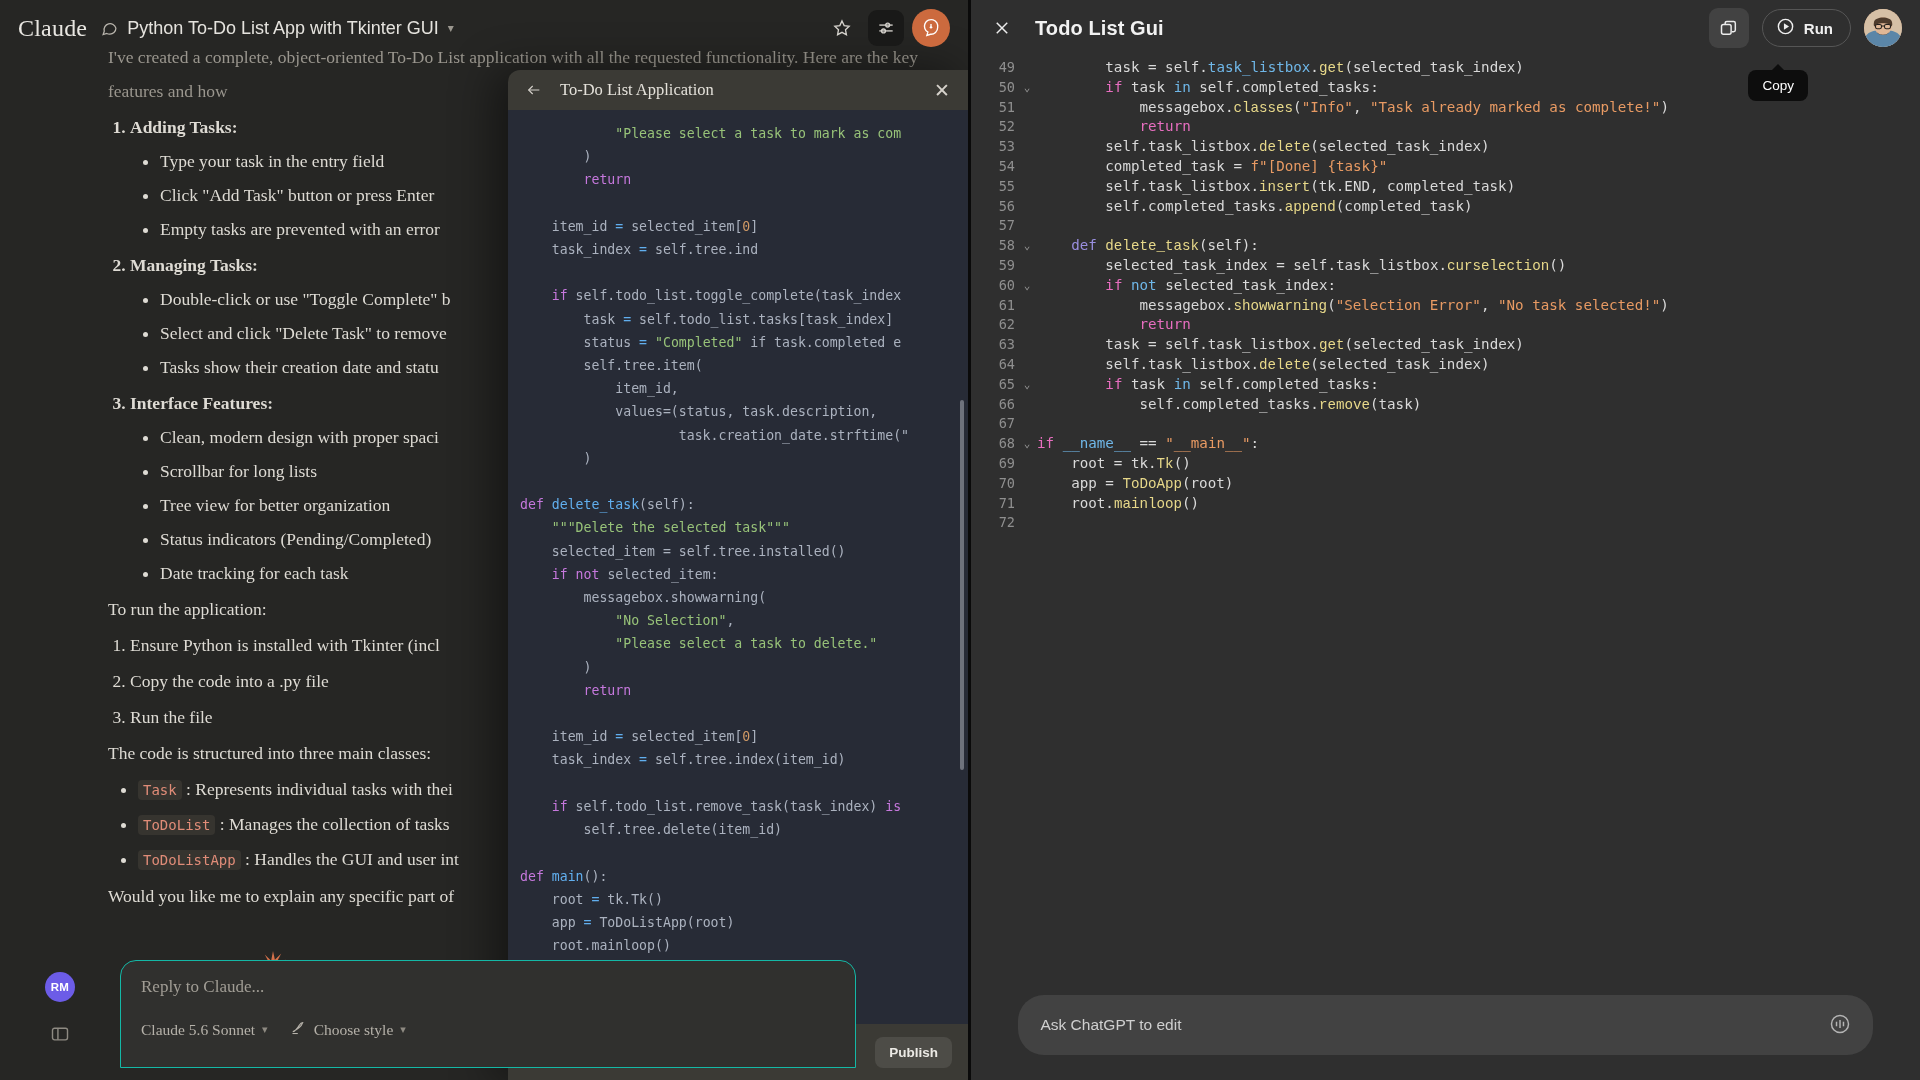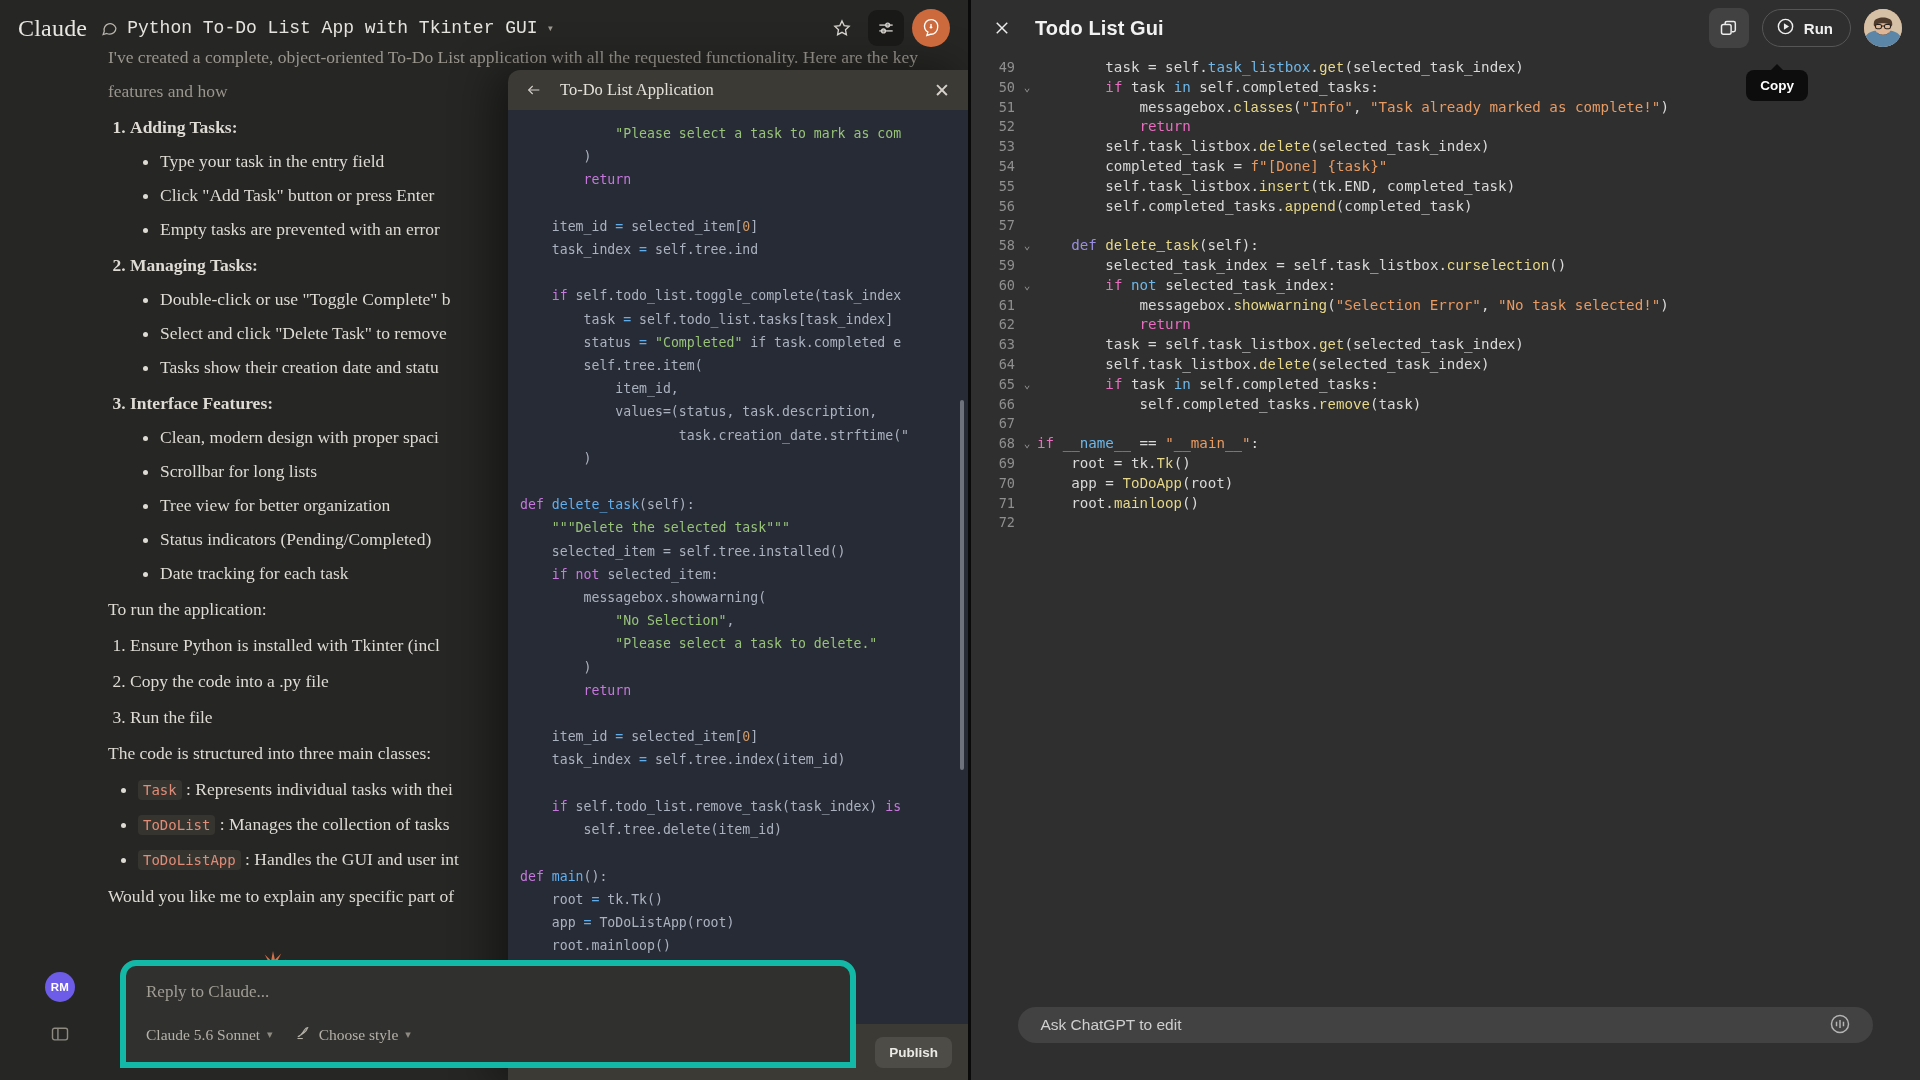--- a/index.html
+++ b/index.html
@@ -23,21 +23,21 @@
     height: 56px; display: flex; align-items: center;
     padding: 0 18px; gap: 14px;
     position: relative; z-index: 6;
   }
   .claude-logo {
     font-family: "Liberation Serif", serif;
     font-size: 24px; color: #e8e6e1; letter-spacing: .2px;
   }
   .conv-title {
     display: flex; align-items: center; gap: 9px;
-    font-family: Liberation Mono, monospace;
+    font-family: Liberation Sans, sans-serif;
     font-size: 18px; color: #e5e3de; white-space: nowrap;
   }
   .conv-title .chev { font-size: 12px; color: #9b978f; }
   .bubble-icon { display: inline-block; width: 17px; height: 17px; color: #b9b5ad; }
   .topbar-right {
     margin-left: auto; display: flex; align-items: center; gap: 8px;
   }
   .icon-btn {
     width: 36px; height: 36px; border-radius: 9px;
     display: flex; align-items: center; justify-content: center;
@@ -94,21 +94,21 @@
   .rm-avatar {
     width: 30px; height: 30px; border-radius: 50%;
     background: #6c5ce7; color: #fff;
     display: flex; align-items: center; justify-content: center;
     font-size: 11.5px; font-weight: bold; letter-spacing: .3px;
   }
   .panel-toggle { width: 20px; height: 20px; color: #8e8a82; }
   .composer {
     flex: 1; margin-right: 0;
     background: #30302e;
-    border: 6px solid #14b8a6;
+    border: 1px solid #14b8a6;
     border-radius: 16px 16px 0 0;
     height: 108px; padding: 16px 20px;
   }
   .composer-placeholder {
     font-family: "Liberation Serif", serif;
     font-size: 17px; color: #a19d95;
   }
   .composer-row {
     margin-top: 22px; display: flex; align-items: center; gap: 22px;
     font-family: "Liberation Serif", serif; font-size: 15.5px; color: #b5b1a9;
@@ -195,21 +195,21 @@
     border: 1px solid #565656; border-radius: 999px;
     padding: 7px 17px 7px 13px; color: #f0f0f0; font-size: 15px; font-weight: bold;
   }
   .photo-avatar {
     width: 38px; height: 38px; border-radius: 50%;
     background: linear-gradient(160deg,#cfa98a 0%,#b9805b 45%,#6f8fa8 100%);
     overflow: hidden; position: relative; flex: 0 0 38px;
   }
   .tooltip {
     position: absolute; top: 70px; right: 112px;
-    background: #0d0d0d; color: #fff; font-size: 13.5px; font-weight: bold;
+    background: #0d0d0d; color: #fff; font-size: 13.5px; font-weight: normal;
     padding: 8px 14px; border-radius: 8px; z-index: 9;
   }
   .tooltip:after {
     content:""; position: absolute; top: -6px; left: 50%; margin-left: -6px;
     border-left: 6px solid transparent; border-right: 6px solid transparent;
     border-bottom: 6px solid #0d0d0d;
   }
   .right-code {
     flex: 1; overflow: hidden; position: relative;
     padding-top: 2px;
@@ -219,21 +219,21 @@
   .ln {
     width: 46px; text-align: right; color: #8f8f8f; flex: 0 0 46px;
     font-size: 13.6px; padding-right: 2px;
   }
   .fold { width: 20px; flex: 0 0 20px; color: #9a9a9a; font-size: 11px; text-align: center; }
   .code-txt { white-space: pre; color: #d9d9d9; }
   .right-bottom {
     flex: 0 0 110px; display: flex; align-items: center; justify-content: center;
   }
   .ask-bar {
-    width: 90%; height: 36px; background: #424242; border-radius: 26px;
+    width: 90%; height: 60px; background: #424242; border-radius: 26px;
     display: flex; align-items: center; padding: 0 22px;
     font-size: 15.5px; color: #cfcfcf;
   }
   .ask-bar .right-ic { margin-left: auto; color: #b4b4b4; font-size: 15px; }
 
   
   .k  { color: #e86ec0; }  
   .kb { color: #6fb7e8; }  
   .fn { color: #e8d98a; font-family: Liberation Mono, monospace; }  
   .s  { color: #e89a63; }  

